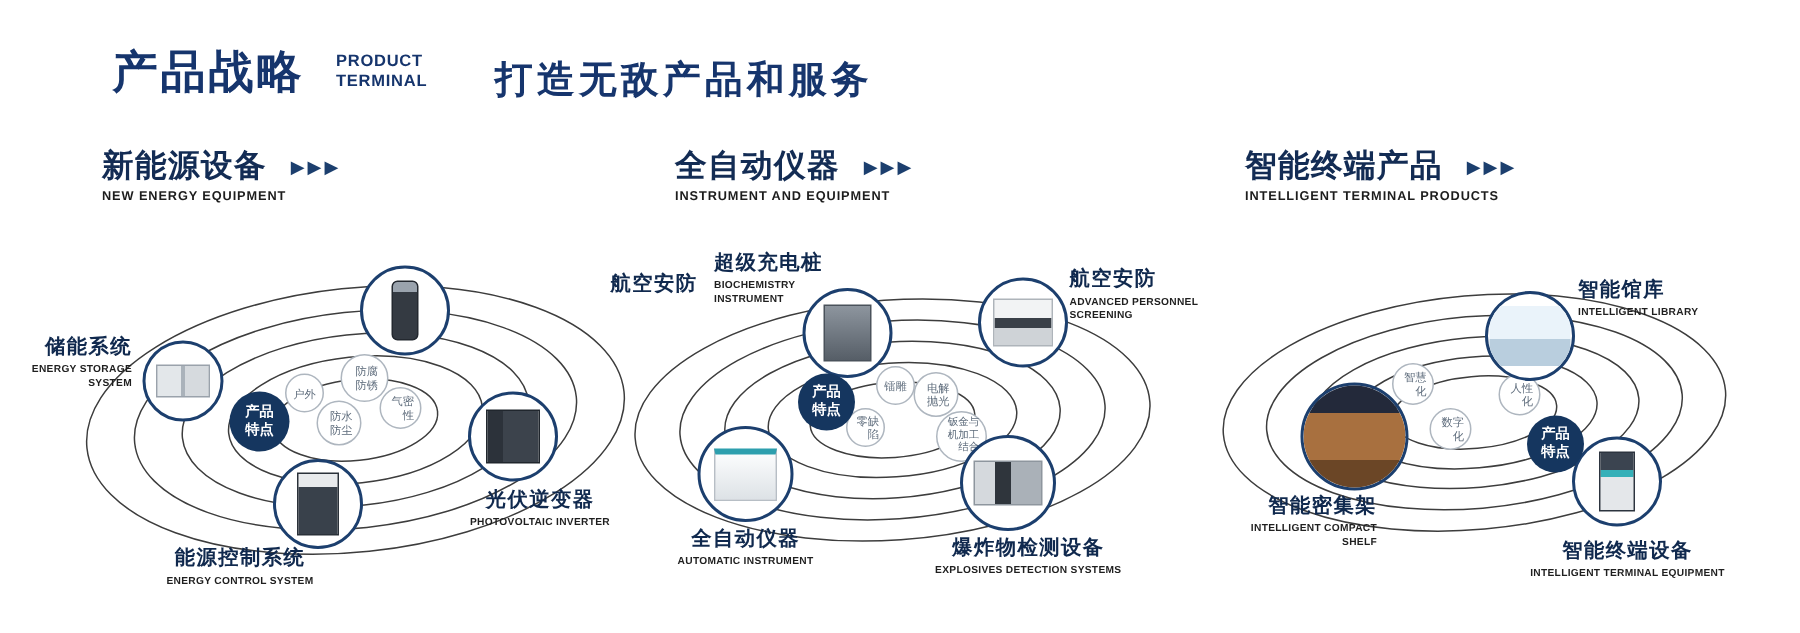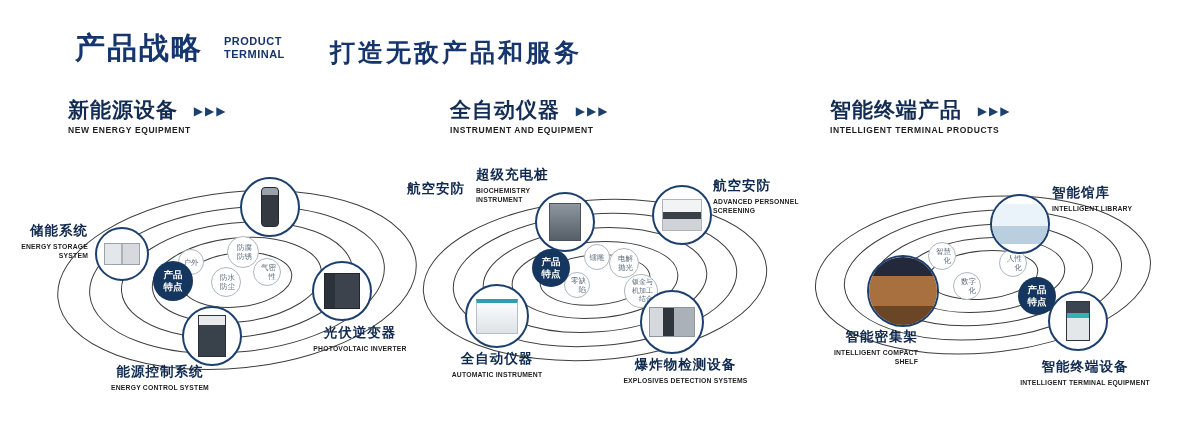--- a/index.html
+++ b/index.html
@@ -127,21 +127,21 @@
   </div>
   <div class="pc" style="left:312px;top:261px;width:60px;height:60px;">
     <div class="dev dev-inverter"></div>
   </div>
   <div class="pc" style="left:182px;top:306px;width:60px;height:60px;">
     <div class="dev dev-control"></div>
   </div>
   <div class="badge" style="left:153px;top:261px;width:40px;height:40px;">
     <span>产品特点</span>
   </div>
-  <div class="bub one" style="left:178px;top:249px;width:26px;height:26px;">
+  <div class="bub one" style="left:190px;top:249px;width:26px;height:26px;">
     <span>户外</span>
   </div>
   <div class="bub" style="left:227px;top:236px;width:32px;height:32px;">
     <span>防腐防锈</span>
   </div>
   <div class="bub" style="left:253px;top:258px;width:28px;height:28px;">
     <span>气密性</span>
   </div>
   <div class="bub" style="left:211px;top:267px;width:30px;height:30px;">
     <span>防水防尘</span>

